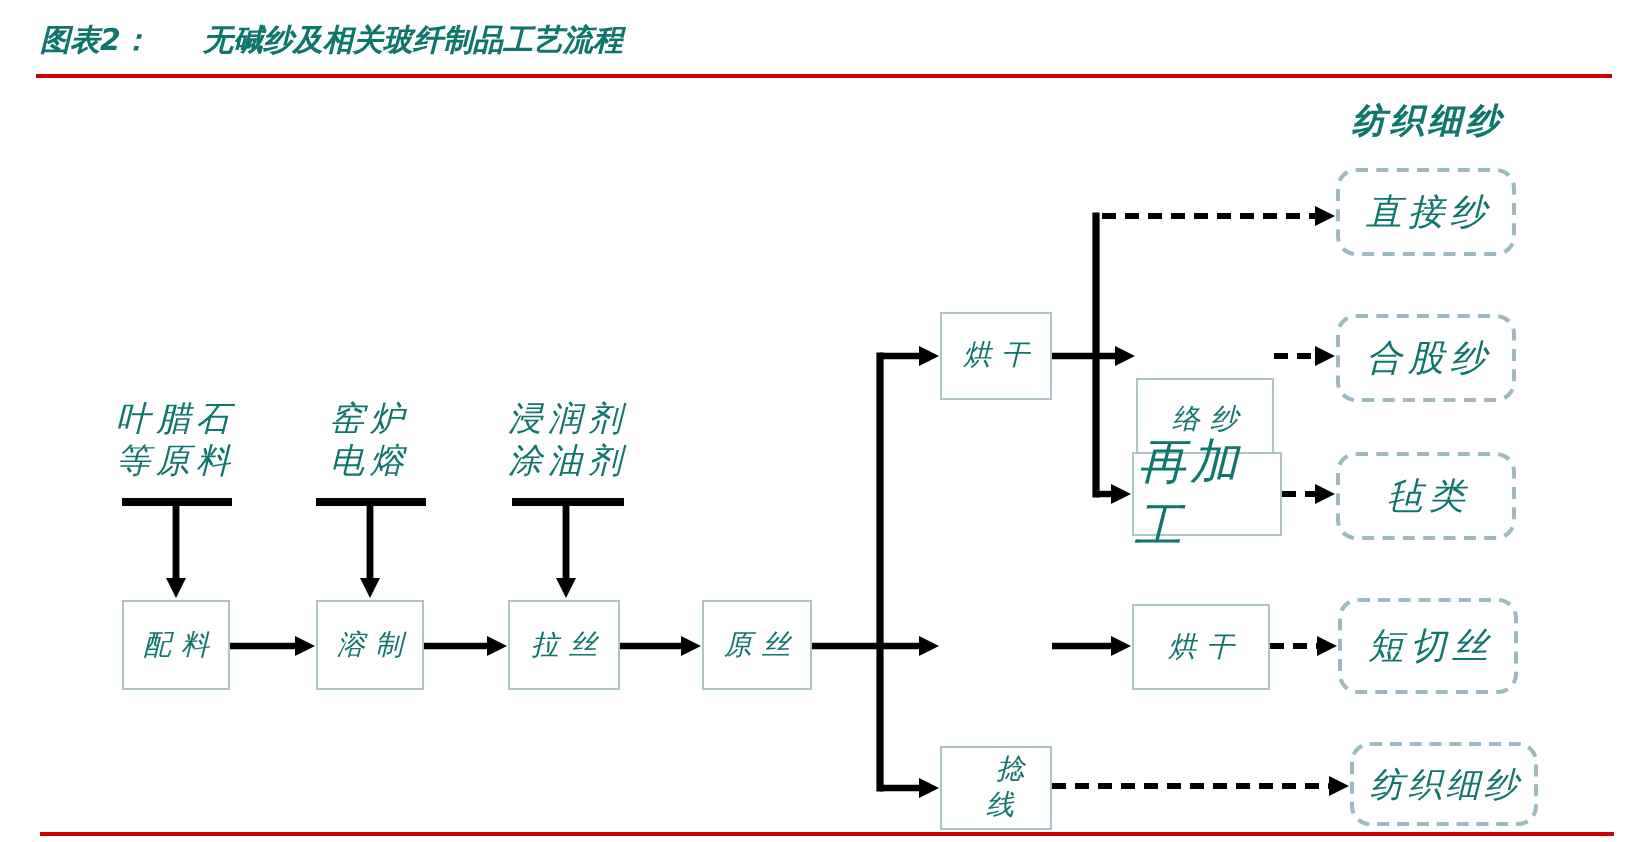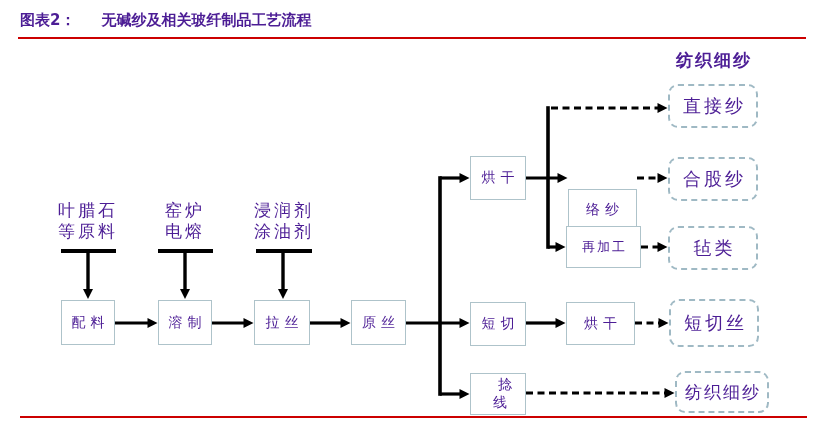--- a/index.html
+++ b/index.html
@@ -1,32 +1,33 @@
 <!DOCTYPE html>
 <html><head>
 <meta charset="utf-8">
 <style>
   html,body{margin:0;padding:0;background:#ffffff;}
   .stage{
     position:relative;width:819px;height:421px;background:#ffffff;
-    font-family:"DejaVu Sans","Liberation Sans",sans-serif;color:#4c1d95;
+    font-family:"DejaVu Sans","Liberation Sans",sans-serif;color:#0f766e;
     overflow:hidden;
+    font-style:italic;
   }
   .caption{position:absolute;left:20px;top:11px;font-size:15px;font-weight:bold;white-space:nowrap;}
   .caption .cap-title{margin-left:26px;}
   .rule{position:absolute;background:#cc0000;}
   .top-rule{left:18px;top:37px;width:788px;height:2px;}
   .bottom-rule{left:20px;top:416px;width:787px;height:2px;}
   .connectors{position:absolute;left:0;top:0;}
   .pbox{
     position:absolute;background:#fff;border:1.6px solid #aec3ca;
     display:flex;align-items:center;justify-content:center;
     font-size:14px;letter-spacing:5px;text-indent:5px;box-sizing:border-box;
   }
-  .pbox.w3{font-size:13px;letter-spacing:2px;text-indent:2px;}
+  .pbox.w3{font-size:24px;letter-spacing:2px;text-indent:2px;}
   .dbox{
     position:absolute;background:#fff;border:2px dashed #9fb9c4;border-radius:10px;
     display:flex;align-items:center;justify-content:center;
     font-size:18px;letter-spacing:3px;text-indent:3px;box-sizing:border-box;
   }
   .dbox.w4{font-size:17px;letter-spacing:2px;text-indent:2px;}
   .mat-label{
     position:absolute;width:120px;text-align:center;
     font-size:17px;line-height:21px;letter-spacing:3px;
   }
@@ -117,21 +118,20 @@
   <div class="mat-label" style="left:224px;top:200px;">
     <div>浸润剂</div>
     <div>涂油剂</div>
   </div>
 
   <div class="pbox" style="left:61px;top:300px;width:54px;height:45px;">配料</div>
   <div class="pbox" style="left:158px;top:300px;width:54px;height:45px;">溶制</div>
   <div class="pbox" style="left:254px;top:300px;width:56px;height:45px;text-align:center;">拉丝</div>
   <div class="pbox" style="left:351px;top:300px;width:55px;height:45px;">原丝</div>
   <div class="pbox" style="left:470px;top:156px;width:56px;height:44px;">烘干</div>
-  <div class="pbox" style="left:470px;top:302px;width:56px;height:44px;">短切</div>
   <div class="pbox" style="left:470px;top:373px;width:56px;height:42px;padding-left:22px;">捻线</div>
   <div class="pbox" style="left:568px;top:157px;width:69px;height:42px;margin-top:32px;">络纱</div>
   <div class="pbox w3" style="left:566px;top:226px;width:75px;height:42px;">再加工</div>
   <div class="pbox" style="left:566px;top:302px;width:69px;height:43px;">烘干</div>
 
   <div class="fp-heading">纺织细纱</div>
 
   <div class="dbox" style="left:668px;top:84px;width:90px;height:44px;">直接纱</div>
   <div class="dbox" style="left:668px;top:157px;width:90px;height:44px;">合股纱</div>
   <div class="dbox" style="left:668px;top:226px;width:90px;height:44px;text-align:center;">毡类</div>

